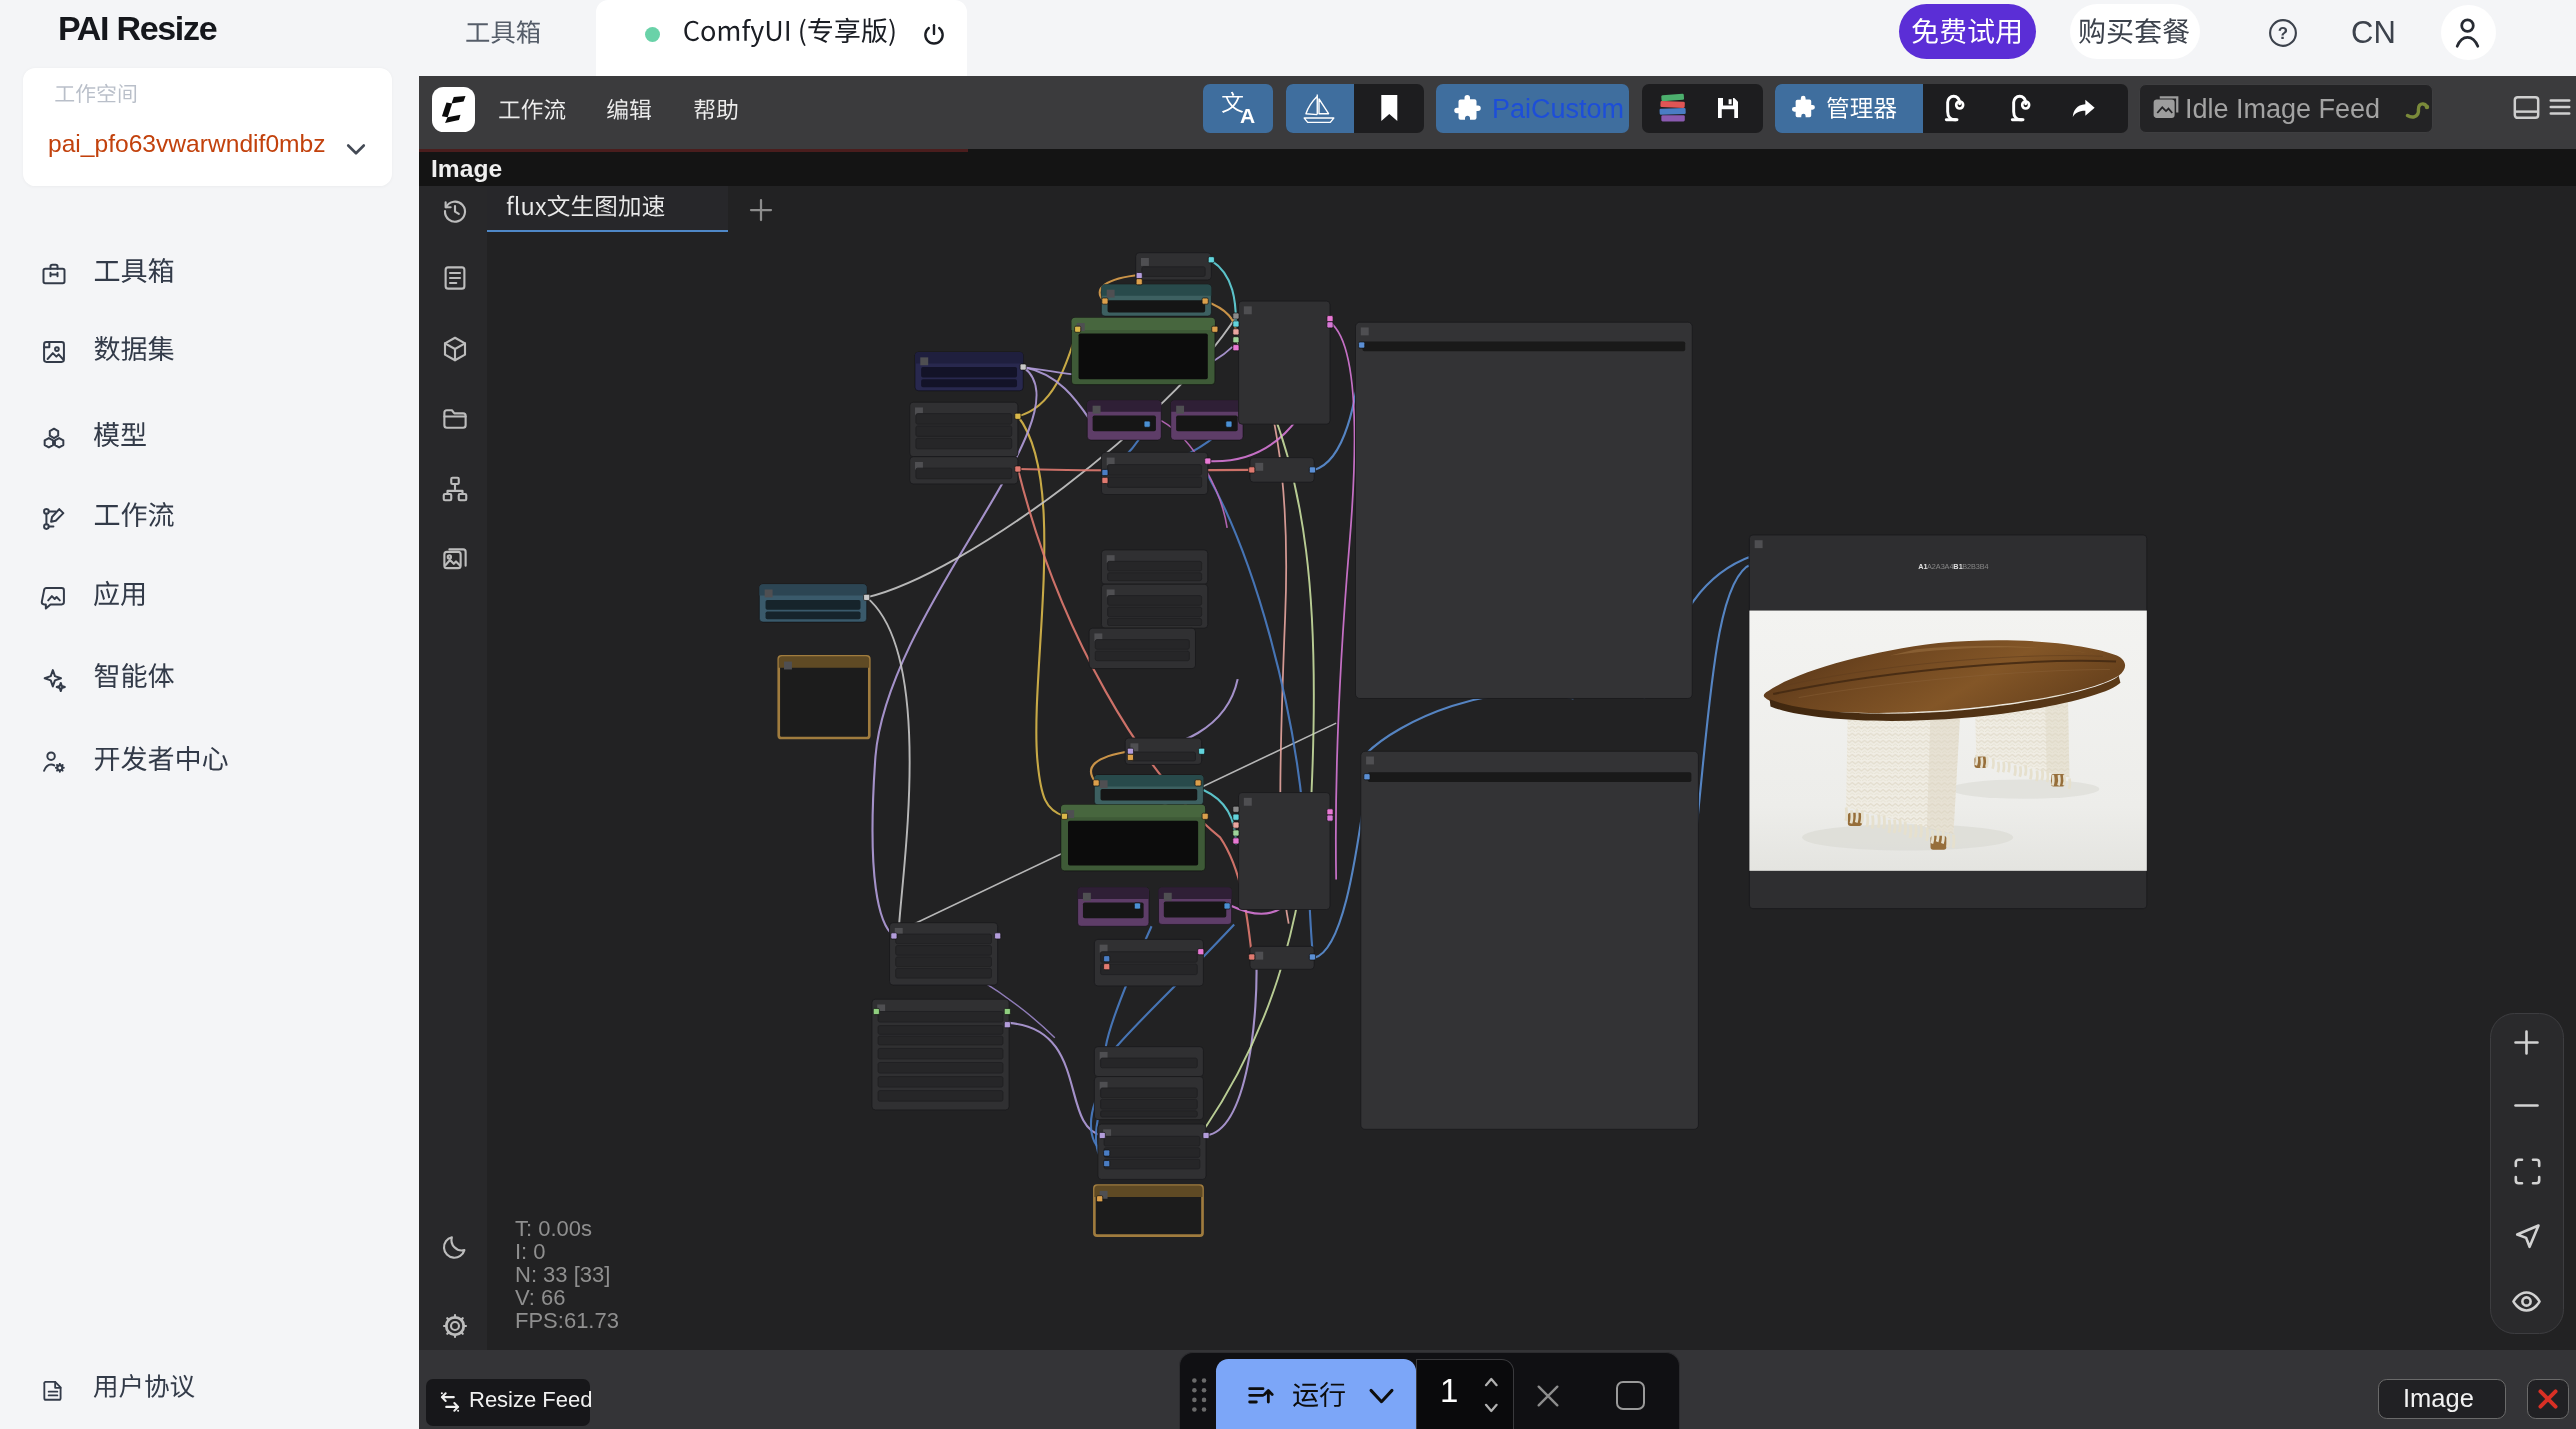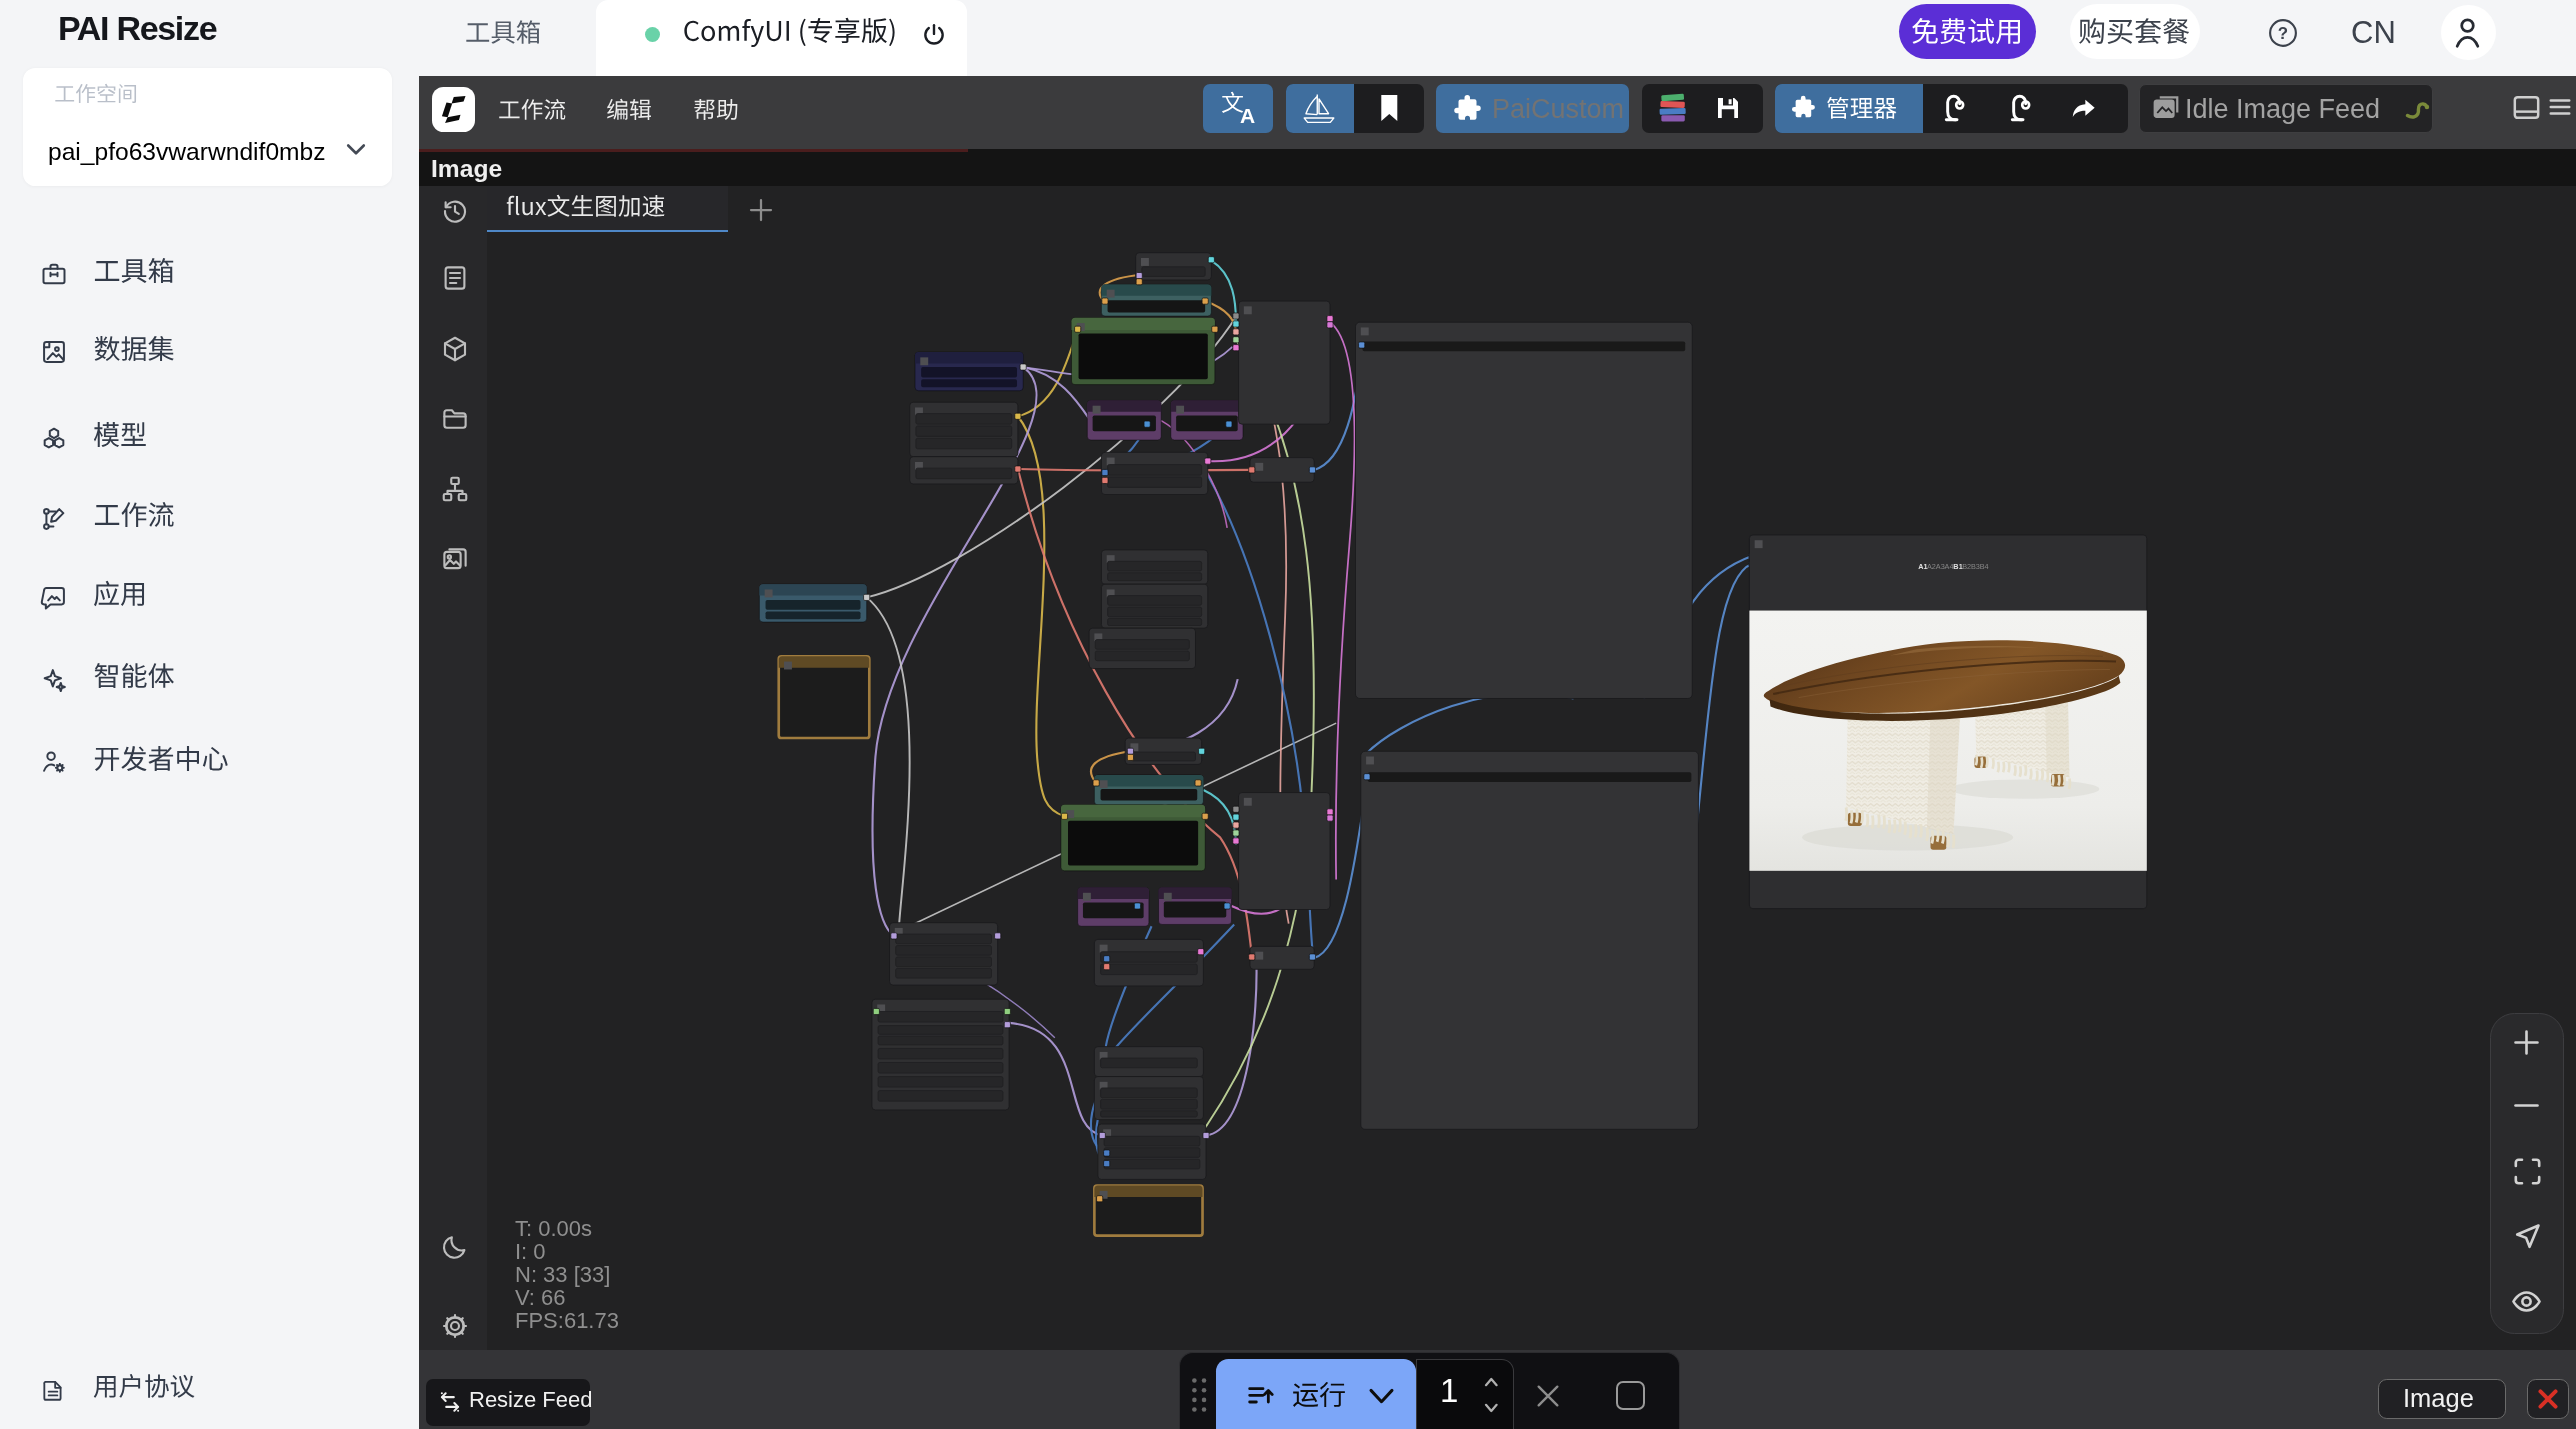--- a/index.html
+++ b/index.html
@@ -34,21 +34,21 @@
 <div class="abs" style="left:2351px;top:15px;font-size:31px;color:#3c424c">CN</div>
 <div style="position:absolute;left:2441px;top:5.3px;width:55px;height:55px;background:#fff;border-radius:50%"></div>
 <svg class="abs" style="left:2451px;top:14px" width="33" height="37" viewBox="0 0 24 26" fill="none" stroke="#272b33" stroke-width="2" stroke-linecap="round">
     <circle cx="12" cy="8" r="4.2"></circle>
     <path d="M4.5 23c1.8-4.4 4-6.5 7.5-6.5s5.7 2.1 7.5 6.5"></path>
   </svg>
 <div style="position:absolute;left:23px;top:68px;width:369px;height:118px;background:#fff;border-radius:12.3px;box-shadow:0 0.9px 3.5px rgba(0,0,0,.04)"></div>
 <div style="position:absolute;left:54px;top:83px;line-height:0"><svg width="85" height="27" viewBox="0 0 97 31">
       <path fill="#b9bfc9" d="M1.2 19.4V21.2H22.8V19.4H12.9V5.5H21.6V3.7H2.5V5.5H10.9V19.4Z M36.6 1.2C35.4 4.8 33.5 8.3 31.3 10.5C31.7 10.8 32.4 11.4 32.7 11.7C33.9 10.4 35.1 8.6 36.1 6.7H37.8V23H39.6V17.2H46.8V15.5H39.6V11.8H46.5V10.2H39.6V6.7H47.1V5H37C37.5 3.9 38 2.8 38.4 1.7ZM30.8 1.1C29.5 4.7 27.2 8.3 24.9 10.6C25.2 11 25.7 12 25.9 12.4C26.7 11.6 27.5 10.6 28.3 9.6V23H30.1V6.7C31 5.1 31.9 3.3 32.6 1.6Z M61.5 8.2C64 9.5 67.2 11.4 68.9 12.6L70.1 11.2C68.4 10 65 8.2 62.7 7ZM57.2 7C55.4 8.6 52.9 10.2 50 11.2L51.1 12.8C53.9 11.6 56.5 9.7 58.5 8.1ZM49.8 20.6V22.2H70.2V20.6H60.9V14.5H67.8V12.9H52.4V14.5H59V20.6ZM58.2 1.3C58.6 2.1 59 3.1 59.4 3.9H49.8V9.3H51.6V5.5H68.4V8.7H70.2V3.9H61.6C61.2 3 60.6 1.8 60 0.8Z M74.2 6.4V23H76V6.4ZM74.5 2.1C75.6 3.2 76.9 4.7 77.4 5.7L78.9 4.7C78.4 3.7 77.1 2.3 75.9 1.3ZM81.1 14H86.9V17.3H81.1ZM81.1 9.3H86.9V12.5H81.1ZM79.5 7.8V18.8H88.6V7.8ZM80.4 2.3V4H92.1V20.9C92.1 21.2 92 21.3 91.7 21.3C91.3 21.3 90.4 21.3 89.4 21.3C89.6 21.7 89.8 22.5 89.9 22.9C91.4 22.9 92.4 22.9 93.1 22.6C93.7 22.3 93.9 21.9 93.9 20.9V2.3Z"></path>
     </svg></div>
-<div class="abs" style="left:48px;top:138px;font-size:24.6px;color:#000000">pai_pfo63vwarwndif0mbz</div>
+<div class="abs" style="left:48px;top:130px;font-size:24.6px;color:#c2410c">pai_pfo63vwarwndif0mbz</div>
 <svg class="abs" style="left:343px;top:141px" width="26" height="17.6" viewBox="0 0 30 20" fill="none" stroke="#444a55" stroke-width="3" stroke-linecap="round" stroke-linejoin="round">
     <path d="M6 5 L15 14 L24 5"></path>
   </svg>
 <svg class="abs" style="left:40px;top:260px" width="28" height="28" viewBox="0 0 24 24" fill="none" stroke="#333b49" stroke-width="1.7" stroke-linecap="round" stroke-linejoin="round">
     <rect x="3" y="7.5" width="18" height="12.5" rx="1.5"></rect>
     <path d="M9 7.5V5.5a1.5 1.5 0 0 1 1.5-1.5h3A1.5 1.5 0 0 1 15 5.5v2"></path>
     <path d="M9 11v3M15 11v3M9 12.5h6"></path>
   </svg>
 <div style="position:absolute;left:93px;top:257px;line-height:0"><svg width="83" height="34" viewBox="0 0 94 39">
       <path fill="#333b49" d="M1.6 25V27.4H29.5V25H16.7V7.1H27.9V4.7H3.2V7.1H14.1V25Z M49.8 24.7C53.2 26.3 56.8 28.3 59 29.8L60.8 28.1C58.5 26.6 54.7 24.6 51.2 23ZM41.2 23.2C39.2 24.8 35.4 26.9 32.2 28.1C32.8 28.5 33.6 29.3 33.9 29.8C37.1 28.5 40.9 26.5 43.4 24.6ZM37.6 2.7V20.8H32.6V22.9H60.5V20.8H55.9V2.7ZM39.8 20.8V18H53.5V20.8ZM39.8 9.1H53.5V11.7H39.8ZM39.8 7.3V4.7H53.5V7.3ZM39.8 13.5H53.5V16.2H39.8Z M79.7 18.2H87.9V21.4H79.7ZM79.7 16.4V13.3H87.9V16.4ZM79.7 23.2H87.9V26.4H79.7ZM77.4 11.2V29.7H79.7V28.4H87.9V29.5H90.3V11.2ZM67.7 1.1C66.7 4.2 65.1 7.3 63.1 9.4C63.7 9.7 64.7 10.3 65.1 10.7C66.1 9.5 67.1 7.9 68 6.2H69.3C69.9 7.5 70.5 9 70.8 10H69.3V13.6H63.9V15.7H68.8C67.5 19.1 65.1 22.7 63 24.6C63.6 25.1 64.2 25.9 64.5 26.4C66.2 24.7 67.9 22.1 69.3 19.4V29.8H71.5V19.3C72.8 20.7 74.3 22.4 75 23.4L76.5 21.5C75.8 20.8 72.8 18 71.5 16.9V15.7H76.4V13.6H71.5V10.2L73 9.6C72.7 8.7 72.2 7.4 71.6 6.2H77.1V4.2H69C69.3 3.4 69.7 2.5 70 1.6ZM79.9 1.1C79 4.2 77.4 7.2 75.3 9.1C75.9 9.4 76.9 10 77.3 10.4C78.4 9.3 79.4 7.9 80.3 6.3H82.1C83.1 7.6 84.2 9.3 84.6 10.4L86.6 9.6C86.2 8.7 85.4 7.4 84.6 6.3H91.4V4.2H81.2C81.6 3.4 81.9 2.5 82.2 1.6Z"></path>
@@ -139,21 +139,21 @@
 <svg class="abs" style="left:1299px;top:91px" width="40" height="35" viewBox="0 0 46 40" fill="none" stroke="#fff" stroke-width="1.6">
     <path d="M21 4 L21 27 M21 6 C14 13 10 20 8 26 L21 27 M23 9 L34 26 L23 26 Z M6 31 L40 31 L36 36 L10 36 Z" stroke-linejoin="round"></path>
   </svg>
 <svg class="abs" style="left:1377px;top:93px" width="24.6" height="30" viewBox="0 0 24 30">
     <path fill="#fff" d="M4 2h16v26l-8-7-8 7z"></path>
   </svg>
 <div style="position:absolute;left:1436px;top:84px;width:193px;height:49px;background:#3f6e9e;border-radius:7px"></div>
 <svg class="abs" style="left:1452px;top:94px" width="30" height="30" viewBox="0 0 24 24" fill="#fff">
     <path d="M10 3a2.2 2.2 0 0 1 4.4 0v1.2H18a1.6 1.6 0 0 1 1.6 1.6v3.4H20.8a2.2 2.2 0 0 1 0 4.4h-1.2V19a1.6 1.6 0 0 1-1.6 1.6h-3.6V19.4a2 2 0 0 0-4 0v1.2H6.8A1.6 1.6 0 0 1 5.2 19v-3.6H4a2.2 2.2 0 0 1 0-4.4h1.2V6A1.6 1.6 0 0 1 6.8 4.4h3.2z"></path>
   </svg>
-<div class="abs" style="left:1492px;top:94px;font-size:27px;color:#737373">PaiCustom</div>
+<div class="abs" style="left:1492px;top:94px;font-size:27px;color:#1d4ed8">PaiCustom</div>
 <div style="position:absolute;left:1642px;top:84px;width:121px;height:49px;background:#1d1d1f;border-radius:7px"></div>
 <svg class="abs" style="left:1656px;top:91px" width="35" height="33" viewBox="0 0 40 38">
     <rect x="6" y="4" width="26" height="7" rx="1.5" fill="#4caf6d" transform="rotate(-4 19 7)"></rect>
     <rect x="5" y="12" width="28" height="7" rx="1.5" fill="#e05555" transform="rotate(2 19 15)"></rect>
     <rect x="4" y="20" width="30" height="7" rx="1.5" fill="#4a7dc4" transform="rotate(-2 19 23)"></rect>
     <rect x="6" y="28" width="27" height="7" rx="1.5" fill="#8a5ab0"></rect>
   </svg>
 <svg class="abs" style="left:1713px;top:93px" width="30" height="30" viewBox="0 0 24 24">
     <path fill="#fff" d="M4 4h13l3 3v13H4z"></path>
     <rect x="8" y="4" width="8" height="6" fill="#1d1d1f"></rect>

